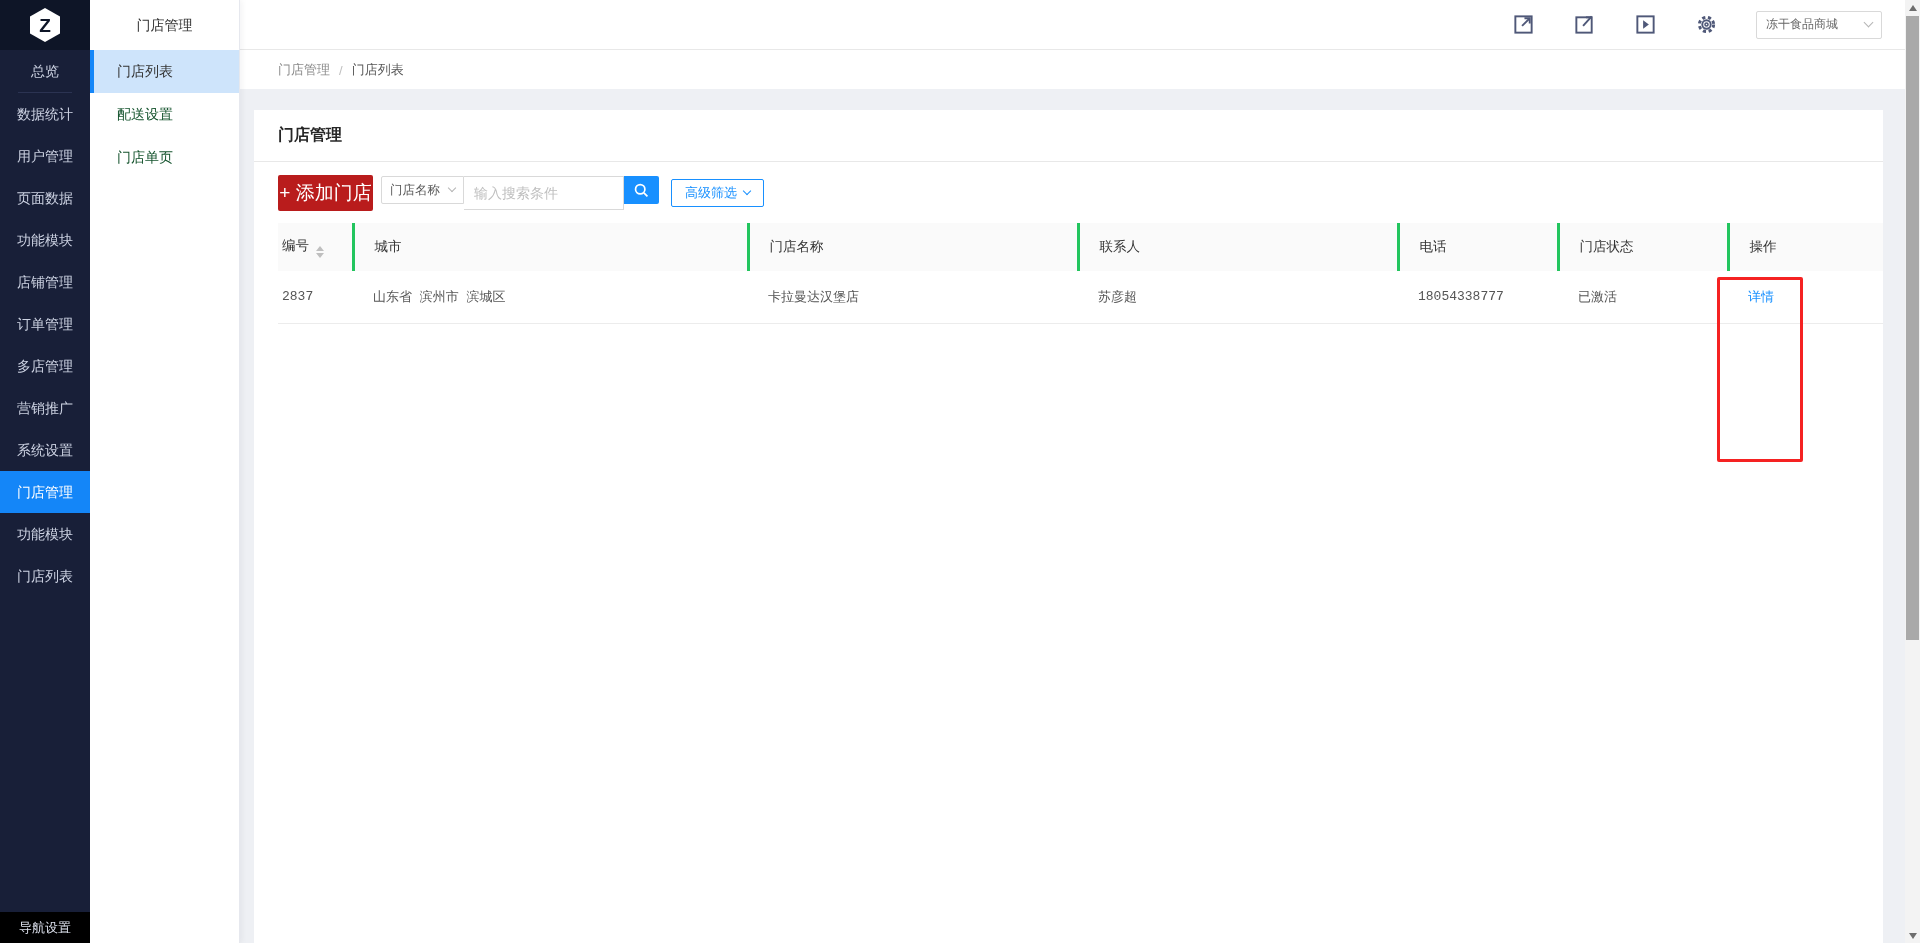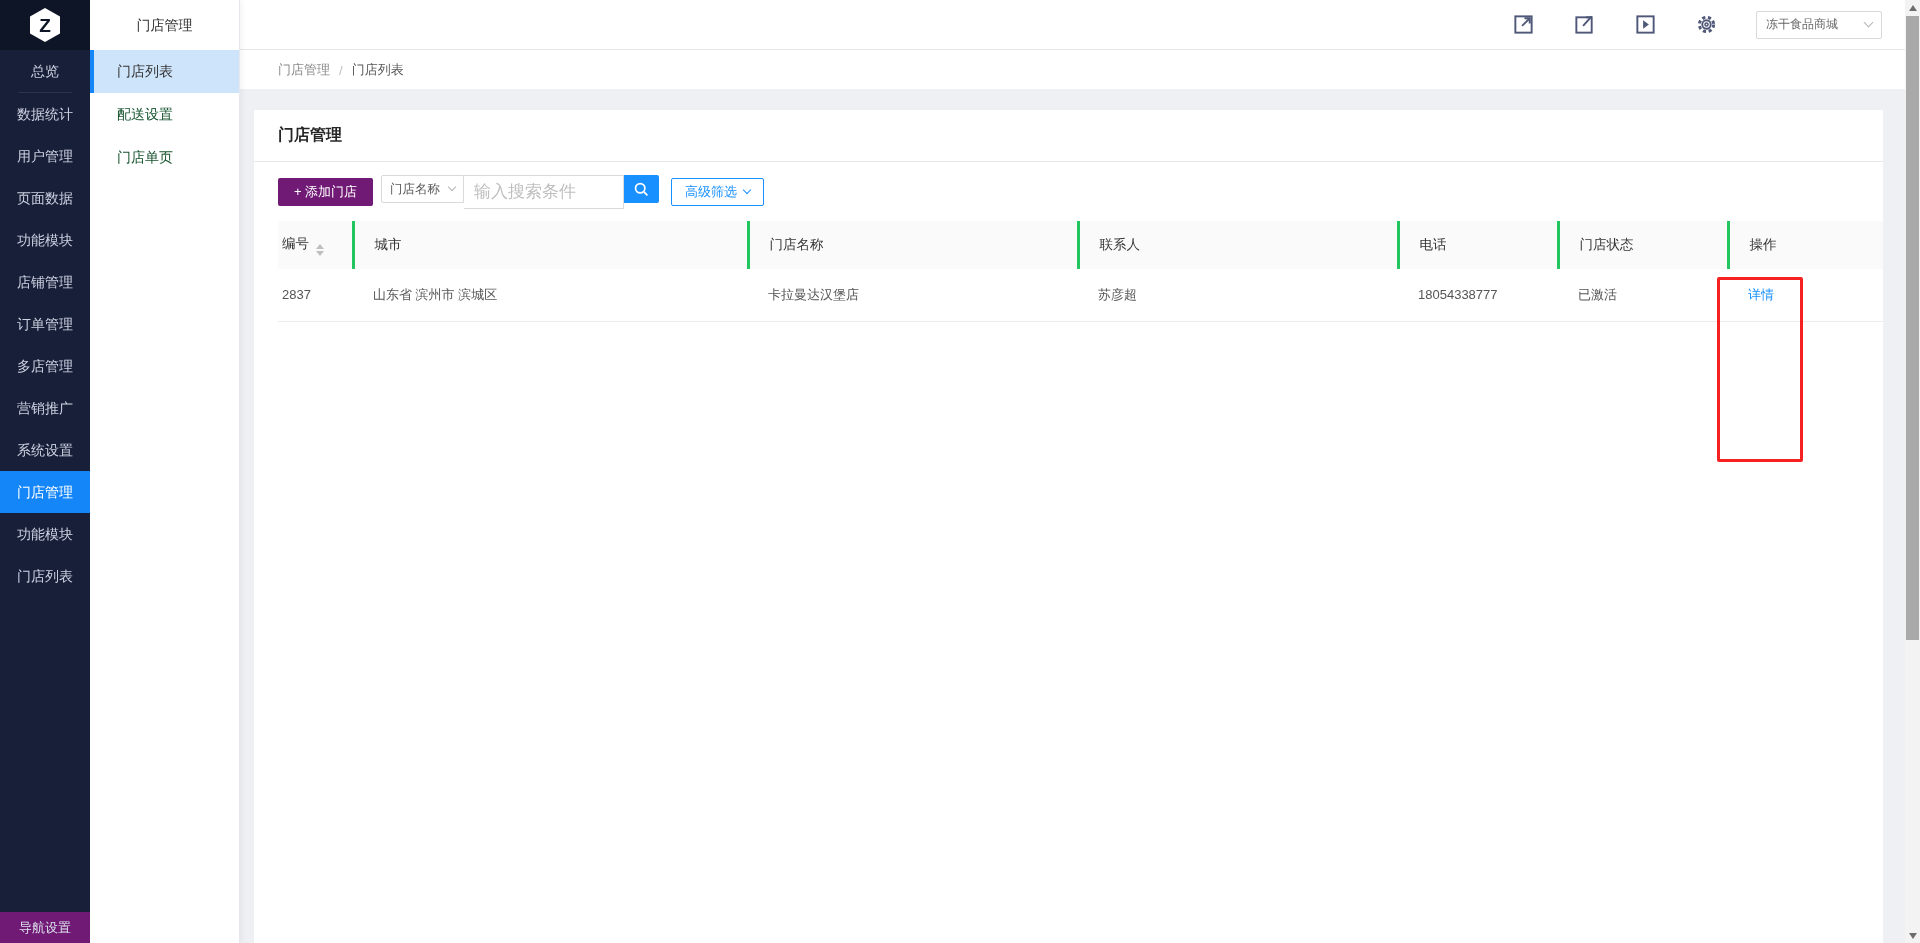--- a/index.html
+++ b/index.html
@@ -5,21 +5,21 @@
   * { box-sizing: border-box; margin: 0; padding: 0; }
   body { font-family: "Liberation Sans", "DejaVu Sans", sans-serif; background:#fff; }
   .screen { position:relative; width:1920px; height:943px; background:#fff; overflow:hidden; }
 
   
   .psb { position:absolute; left:0; top:0; width:90px; height:943px; background:#181f38; z-index:6; }
   .psb-logo { height:50px; background:#0e1527; display:flex; align-items:center; justify-content:center; }
   .pitem { height:42px; line-height:42px; text-align:center; color:#ccd2e2; font-size:14px; cursor:pointer; }
   .pitem.active { background:#1486f8; color:#fff; }
   .pdivider { border-top:1px solid #2b3352; margin:0 18px; }
-  .psb-footer { position:absolute; bottom:0; width:100%; height:31px; line-height:31px; background:#701a75; color:#dce0ec; text-align:center; font-size:13px; cursor:pointer; }
+  .psb-footer { position:absolute; bottom:0; width:100%; height:31px; line-height:31px; background:#000000; color:#dce0ec; text-align:center; font-size:13px; cursor:pointer; }
 
   
   .ssb { position:absolute; left:90px; top:0; width:150px; height:943px; background:#fff; border-right:1px solid #e6e8ee; box-shadow:2px 0 6px rgba(0,21,41,.05); z-index:5; }
   .ssb-title { height:50px; line-height:50px; text-align:center; font-size:14px; color:#333; }
   .sitem { height:43px; line-height:43px; padding-left:27px; font-size:14px; color:#14532d; position:relative; cursor:pointer; }
   .sitem.active { background:#cee4fb; color:#333; }
   .sitem.active::before { content:""; position:absolute; left:0; top:0; width:4px; height:100%; background:#1486f8; }
 
   
   .topbar { position:absolute; left:240px; top:0; right:0; height:50px; background:#fff; border-bottom:1px solid #e8e8e8; display:flex; align-items:center; justify-content:flex-end; gap:38px; padding-right:38px; z-index:4; }
@@ -35,29 +35,29 @@
   .crumbsep { color:#bfbfbf; }
   .crumb2 { color:#595959; }
 
   
   .main { position:absolute; left:240px; top:89px; right:0; bottom:0; background:#eef0f4; z-index:2; }
   .card { position:absolute; left:14px; top:21px; width:1629px; bottom:0; background:#fff; }
   .card-head { height:52px; border-bottom:1px solid #e8e8e8; display:flex; align-items:center; padding-left:24px; font-size:16px; font-weight:bold; color:#262626; }
   .card-body { padding:13px 0 0 24px; }
 
   .toolbar { display:flex; align-items:center; }
-  .btn-add { width:95px; height:28px; background:#701a75; color:#fff; font-size:13px; border:none; border-radius:2px; cursor:pointer; }
+  .btn-add { width:95px; height:36px; background:#b91c1c; color:#fff; font-size:19px; border:none; border-radius:2px; cursor:pointer; }
   .search-group { display:flex; margin-left:8px; }
   .filter-select { width:83px; height:28px; border:1px solid #d9d9d9; border-radius:2px 0 0 2px; background:#fff; display:flex; align-items:center; justify-content:space-between; padding:0 8px; font-size:12.5px; color:#595959; cursor:pointer; }
-  .search-input { width:160px; height:28px; border:1px solid #d9d9d9; border-left:none; padding:16px 10px; font-size:17px; color:#555; outline:none; }
+  .search-input { width:160px; height:28px; border:1px solid #d9d9d9; border-left:none; padding:16px 10px; font-size:14px; color:#555; outline:none; }
   .search-input::placeholder { color:#bfbfbf; }
   .btn-search { width:35px; height:28px; background:#1890ff; border:none; border-radius:0 2px 2px 0; display:flex; align-items:center; justify-content:center; cursor:pointer; }
   .btn-adv { margin-left:12px; width:93px; height:28px; background:#fff; border:1px solid #1890ff; color:#1890ff; border-radius:2px; font-size:13px; display:flex; align-items:center; justify-content:center; gap:7px; cursor:pointer; }
 
-  table.grid { width:1605px; border-collapse:collapse; table-layout:fixed; margin-top:12px; }
+  table.grid { width:1605px; border-collapse:collapse; table-layout:fixed; margin-top:12px;font-family:Liberation Mono, monospace; }
   .grid th { height:48px; background:#fafafa; font-size:13.5px; color:#333; font-weight:500; text-align:left; padding:0 0 0 20px; border-left:3px solid #22c55e; white-space:nowrap; }
   .grid th:first-child { padding-left:4px; border-left:none; }
   .grid td { height:52px; border-bottom:1px solid #ececec; font-size:13px; color:#555; padding:0 0 0 20px; white-space:nowrap; overflow:hidden; }
   .grid td:first-child { padding-left:4px; }
   .link { color:#1890ff; cursor:pointer; }
   .sort { display:inline-flex; flex-direction:column; gap:2px; margin-left:7px; vertical-align:-1px; cursor:pointer; }
   .sort .up { width:0; height:0; border-left:4px solid transparent; border-right:4px solid transparent; border-bottom:5px solid #bfbfbf; }
   .sort .down { width:0; height:0; border-left:4px solid transparent; border-right:4px solid transparent; border-top:5px solid #bfbfbf; }
 
   .red-box { position:absolute; left:1717px; top:277px; width:86px; height:185px; border:3px solid #f52222; border-radius:2px; z-index:8; pointer-events:none; }

